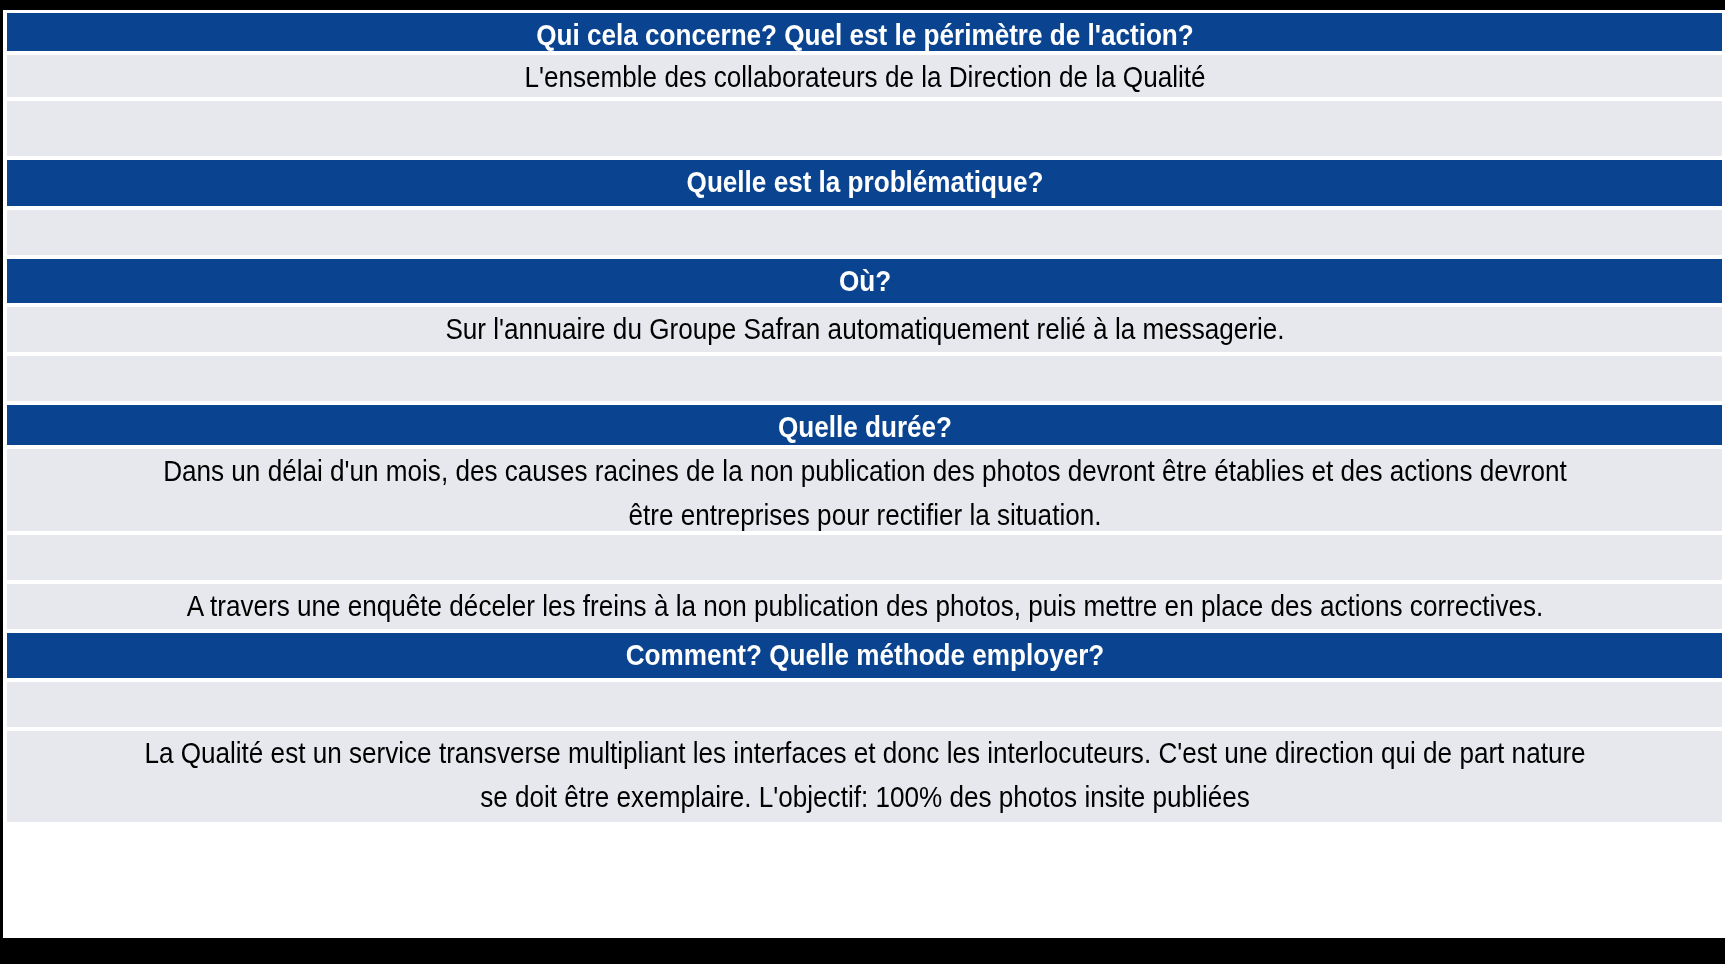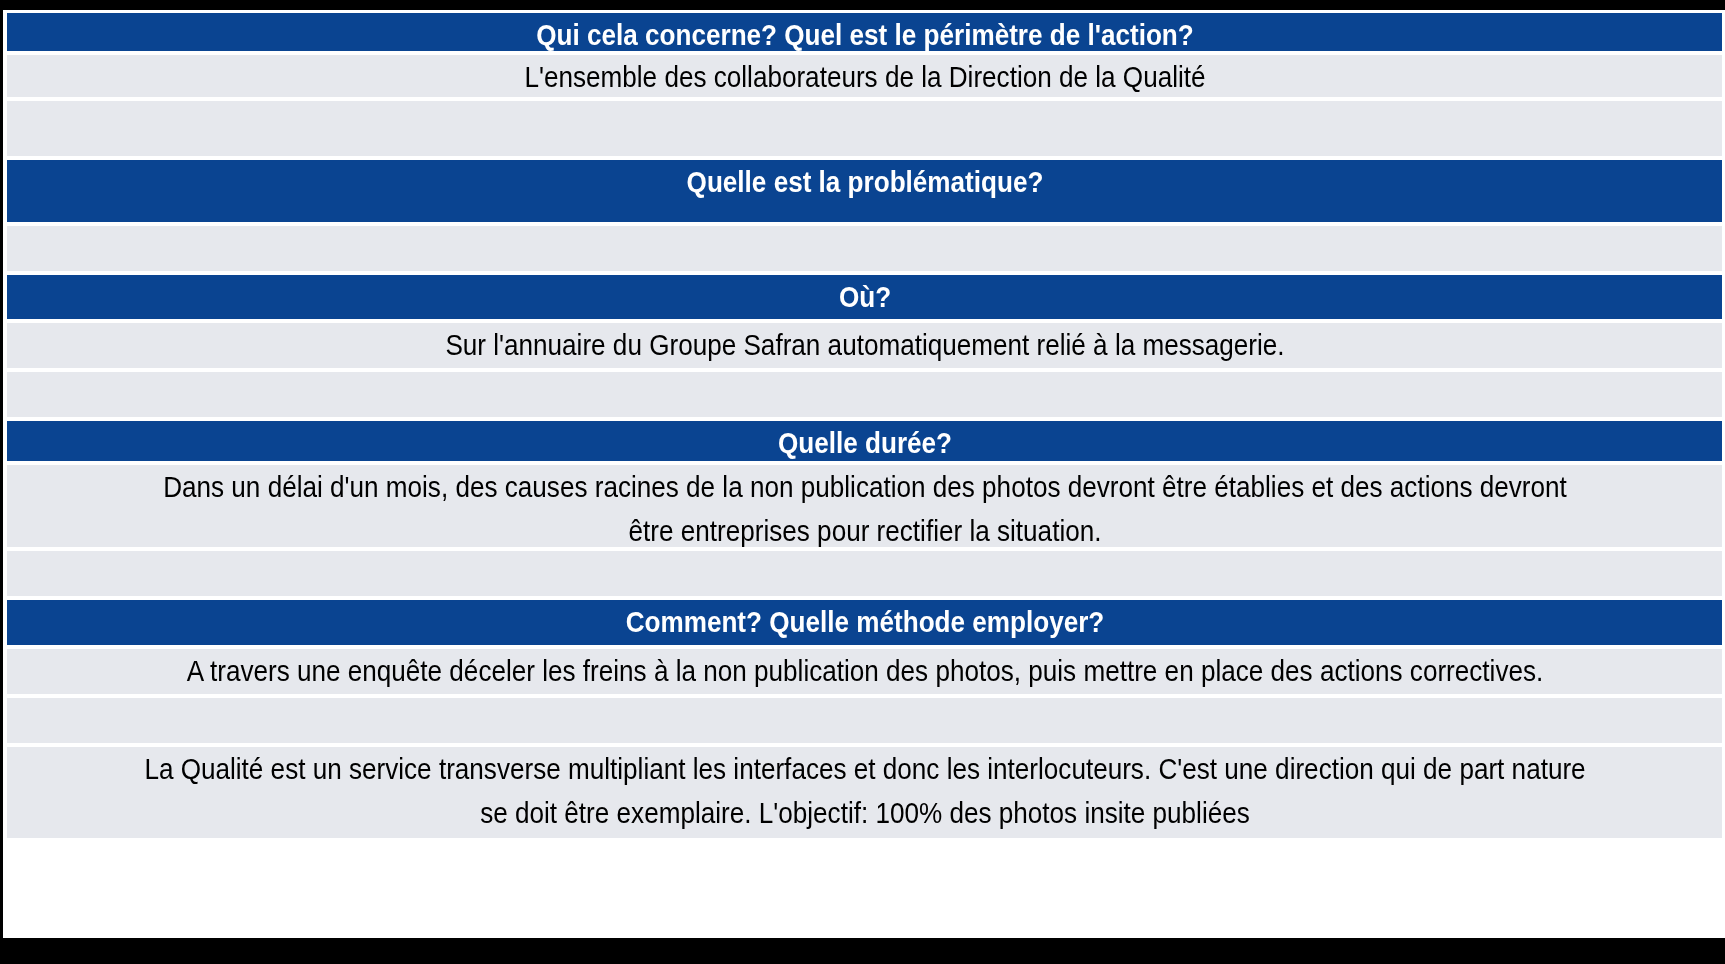--- a/index.html
+++ b/index.html
@@ -68,21 +68,21 @@
   <div class="inner">
 
     <div class="row header" style="height:38px">
       <div class="txt">Qui cela concerne? Quel est le périmètre de l'action?</div>
     </div>
     <div class="row" style="height:42px">
       <div class="txt">L'ensemble des collaborateurs de la Direction de la Qualité</div>
     </div>
     <div class="row" style="height:55px"></div>
 
-    <div class="row header" style="height:62px">
+    <div class="row header" style="height:46px">
       <div class="txt">Quelle est la problématique?</div>
     </div>
     <div class="row" style="height:45px"></div>
 
     <div class="row header" style="height:44px">
       <div class="txt">Où?</div>
     </div>
     <div class="row" style="height:45px">
       <div class="txt">Sur l'annuaire du Groupe Safran automatiquement relié à la messagerie.</div>
     </div>
@@ -92,25 +92,25 @@
       <div class="txt">Quelle durée?</div>
     </div>
     <div class="row" style="height:82px">
       <div class="txt">
         <div>Dans un délai d'un mois, des causes racines de la non publication des photos devront être établies et des actions devront</div>
         <div>être entreprises pour rectifier la situation.</div>
       </div>
     </div>
     <div class="row" style="height:45px"></div>
 
+    <div class="row" style="height:45px">
+      <div class="txt">A travers une enquête déceler les freins à la non publication des photos, puis mettre en place des actions correctives.</div>
+    </div>
     <div class="row header" style="height:45px">
       <div class="txt">Comment? Quelle méthode employer?</div>
-    </div>
-    <div class="row" style="height:45px">
-      <div class="txt">A travers une enquête déceler les freins à la non publication des photos, puis mettre en place des actions correctives.</div>
     </div>
     <div class="row" style="height:45px"></div>
 
     <div class="row" style="height:91px">
       <div class="txt">
         <div>La Qualité est un service transverse multipliant les interfaces et donc les interlocuteurs. C'est une direction qui de part nature</div>
         <div>se doit être exemplaire. L'objectif: 100% des photos insite publiées</div>
       </div>
     </div>
 

